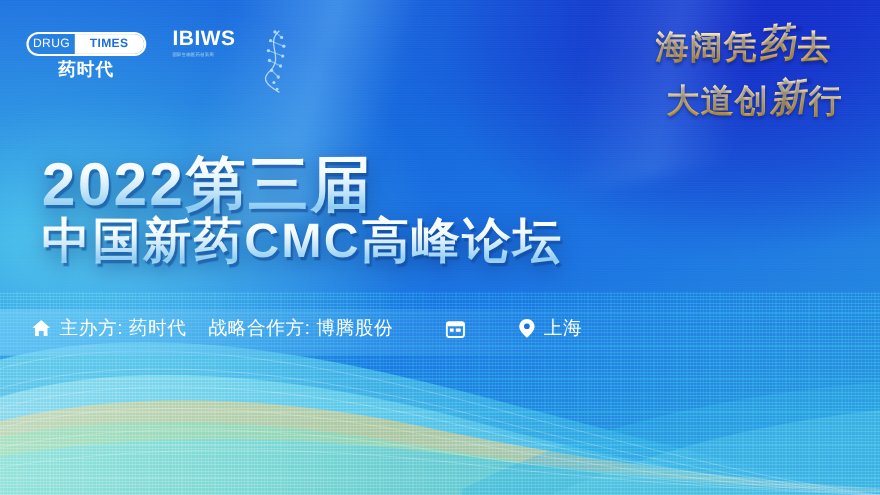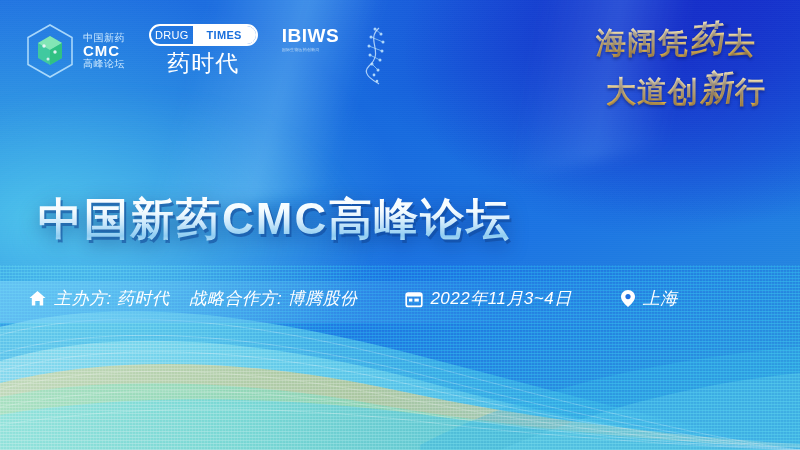--- a/index.html
+++ b/index.html
@@ -38,21 +38,21 @@
   .logobar{position:absolute;left:24px;top:14px;display:flex;align-items:center;gap:24px;}
   .logo-cmc{display:flex;align-items:center;gap:7px;}
   .hexwrap{position:relative;width:52px;height:58px;}
   .logo-cmc-txt{display:flex;flex-direction:column;justify-content:center;line-height:1.05;}
   .logo-cmc-txt .l1,.logo-cmc-txt .l3{font-size:10px;color:#cfeaff;letter-spacing:.5px;}
   .logo-cmc-txt .l2{font-size:15px;font-weight:700;color:#ffffff;letter-spacing:1px;}
   .logo-dt{display:flex;flex-direction:column;align-items:center;gap:2px;}
   .pill{display:flex;align-items:stretch;border:2px solid #fff;border-radius:11px;overflow:hidden;height:18px;}
   .pill .a{color:#fff;font-size:11px;font-weight:400;padding:0 4px;display:flex;align-items:center;letter-spacing:.3px;}
   .pill .b{background:#fff;color:#1a6fdc;font-size:11px;font-weight:700;padding:0 14px;display:flex;align-items:center;letter-spacing:.3px;}
-  .dt-cn{font-size:23px;font-weight:400;color:#fff;letter-spacing:1px;}
+  .dt-cn{font-size:16px;font-weight:700;color:#fff;letter-spacing:1px;}
   .logo-ib{position:relative;display:flex;align-items:flex-start;gap:16px;padding-top:12px;}
   .ib-main{font-size:19px;font-weight:700;color:#fff;letter-spacing:.5px;line-height:1;}
   .ib-sub{font-size:4px;color:#bcd9f5;line-height:1.5;margin-top:2px;max-width:70px;letter-spacing:.2px;}
 
   
   .slogan{position:absolute;right:34px;top:18px;text-align:center;font-family:Liberation Serif, serif;}
   .slogan .row{display:flex;align-items:baseline;justify-content:center;white-space:nowrap;}
   .slogan .r2{margin-top:2px;margin-left:20px;}
   .gd{font-size:30px;font-weight:700;letter-spacing:1px;
     background:linear-gradient(180deg,#fff6d4 0%,#ffe59a 38%,#f0c24f 70%,#d79b23 100%);
@@ -66,21 +66,21 @@
     -webkit-background-clip:text;background-clip:text;color:transparent;
     filter:drop-shadow(2px 3px 0 rgba(16,70,150,.55)) drop-shadow(0 5px 10px rgba(8,40,110,.45));}
   .title1{top:131px;font-size:55px;}
   .title2{top:190px;font-size:44px;}
 
   
   .infoband{position:absolute;left:0;top:281px;width:760px;height:42px;
     background:linear-gradient(90deg,rgba(128,212,250,.55) 0%,rgba(96,186,243,.40) 30%,rgba(60,150,235,.16) 66%,rgba(40,120,225,0) 100%);}
   .infobar{position:absolute;left:28px;top:287px;display:flex;align-items:center;gap:20px;
     color:#fff;font-size:17px;letter-spacing:.5px;}
-  .ii{display:flex;align-items:center;gap:7px;white-space:nowrap;font-style:italic;}
+  .ii{display:flex;align-items:center;gap:7px;white-space:nowrap;}
   .ic{flex:0 0 auto;display:inline-flex;}
   .gap{width:8px;}
 </style>
 </head>
 <body>
 
 <div id="banner">
 
   <div class="glowTR"></div>
   <div class="glowL"></div>
@@ -127,40 +127,20 @@
       <path d="M0,124 C120,94 265,106 395,132 C530,158 675,178 800,185"></path>
       <path d="M0,142 C125,116 270,124 405,146 C545,168 690,180 800,185"></path>
       <path d="M0,160 C150,136 310,142 450,160 C600,176 720,182 800,185"></path>
     </g>
   </svg>
   <div class="meshmask"></div>
   <div class="bgnoise"></div>
 
   <div class="logobar">
 
-    <div class="logo-cmc">
-      <div class="hexwrap">
-        <svg width="52" height="58" viewBox="0 0 52 58">
-          <polygon points="26,3 48,15.5 48,42.5 26,55 4,42.5 4,15.5" fill="none" stroke="#bfe6ff" stroke-width="1.6" opacity=".85"></polygon>
-          <g opacity=".95">
-            <polygon points="26,14 38,21 38,36 26,43 14,36 14,21" fill="#46d98f" opacity=".85"></polygon>
-            <polygon points="26,14 38,21 26,28 14,21" fill="#8ff0b6" opacity=".9"></polygon>
-            <polygon points="26,28 38,21 38,36 26,43" fill="#2fc47c" opacity=".9"></polygon>
-            <circle cx="20" cy="24" r="1.7" fill="#ffffff" opacity=".9"></circle>
-            <circle cx="31" cy="30" r="1.7" fill="#ffffff" opacity=".9"></circle>
-            <circle cx="24" cy="37" r="1.5" fill="#ffffff" opacity=".8"></circle>
-          </g>
-        </svg>
-      </div>
-      <div class="logo-cmc-txt">
-        <span class="l1">中国新药</span>
-        <span class="l2">CMC</span>
-        <span class="l3">高峰论坛</span>
-      </div>
-    </div>
 
     <div class="logo-dt">
       <div class="pill">
         <span class="a">DRUG</span>
         <span class="b">TIMES</span>
       </div>
       <span class="dt-cn">药时代</span>
     </div>
 
     <div class="logo-ib">
@@ -203,20 +183,21 @@
       <span class="gd brush">药</span>
       <span class="gd">去</span>
     </div>
     <div class="row r2">
       <span class="gd">大道创</span>
       <span class="gd brush">新</span>
       <span class="gd">行</span>
     </div>
   </div>
 
+  <div class="title1">2022第三届</div>
   <div class="title2">中国新药CMC高峰论坛</div>
 
   <div class="infoband"></div>
   <div class="infobar">
 
     <div class="ii">
       <span class="ic">
         <svg width="19" height="19" viewBox="0 0 19 19">
             <path d="M9.5 2 L17.5 9 H15.2 V16.5 H11.7 V12 H7.3 V16.5 H3.8 V9 H1.5 Z" fill="#ffffff"></path>
           </svg>
@@ -232,21 +213,20 @@
 
     <div class="ii">
       <span class="ic">
         <svg width="18" height="18" viewBox="0 0 18 18">
           <rect x="1.2" y="3" width="15.6" height="13.4" rx="2" fill="none" stroke="#ffffff" stroke-width="1.7"></rect>
           <rect x="1.2" y="3" width="15.6" height="3.6" rx="1.6" fill="#ffffff"></rect>
           <rect x="4" y="8.6" width="3.4" height="3" fill="#ffffff"></rect>
           <rect x="9.4" y="8.6" width="4.4" height="3" fill="#ffffff"></rect>
         </svg>
       </span>
-      <span>2022年11月3~4日</span>
     </div>
 
     <div class="gap"></div>
 
     <div class="ii">
       <span class="ic">
         <svg width="16" height="19" viewBox="0 0 16 19">
           <path d="M8 1 C4.1 1 1 4.1 1 8 C1 12.4 8 18 8 18 C8 18 15 12.4 15 8 C15 4.1 11.9 1 8 1 Z" fill="#ffffff"></path>
           <circle cx="8" cy="7.6" r="2.6" fill="#1f6fe0"></circle>
         </svg>

